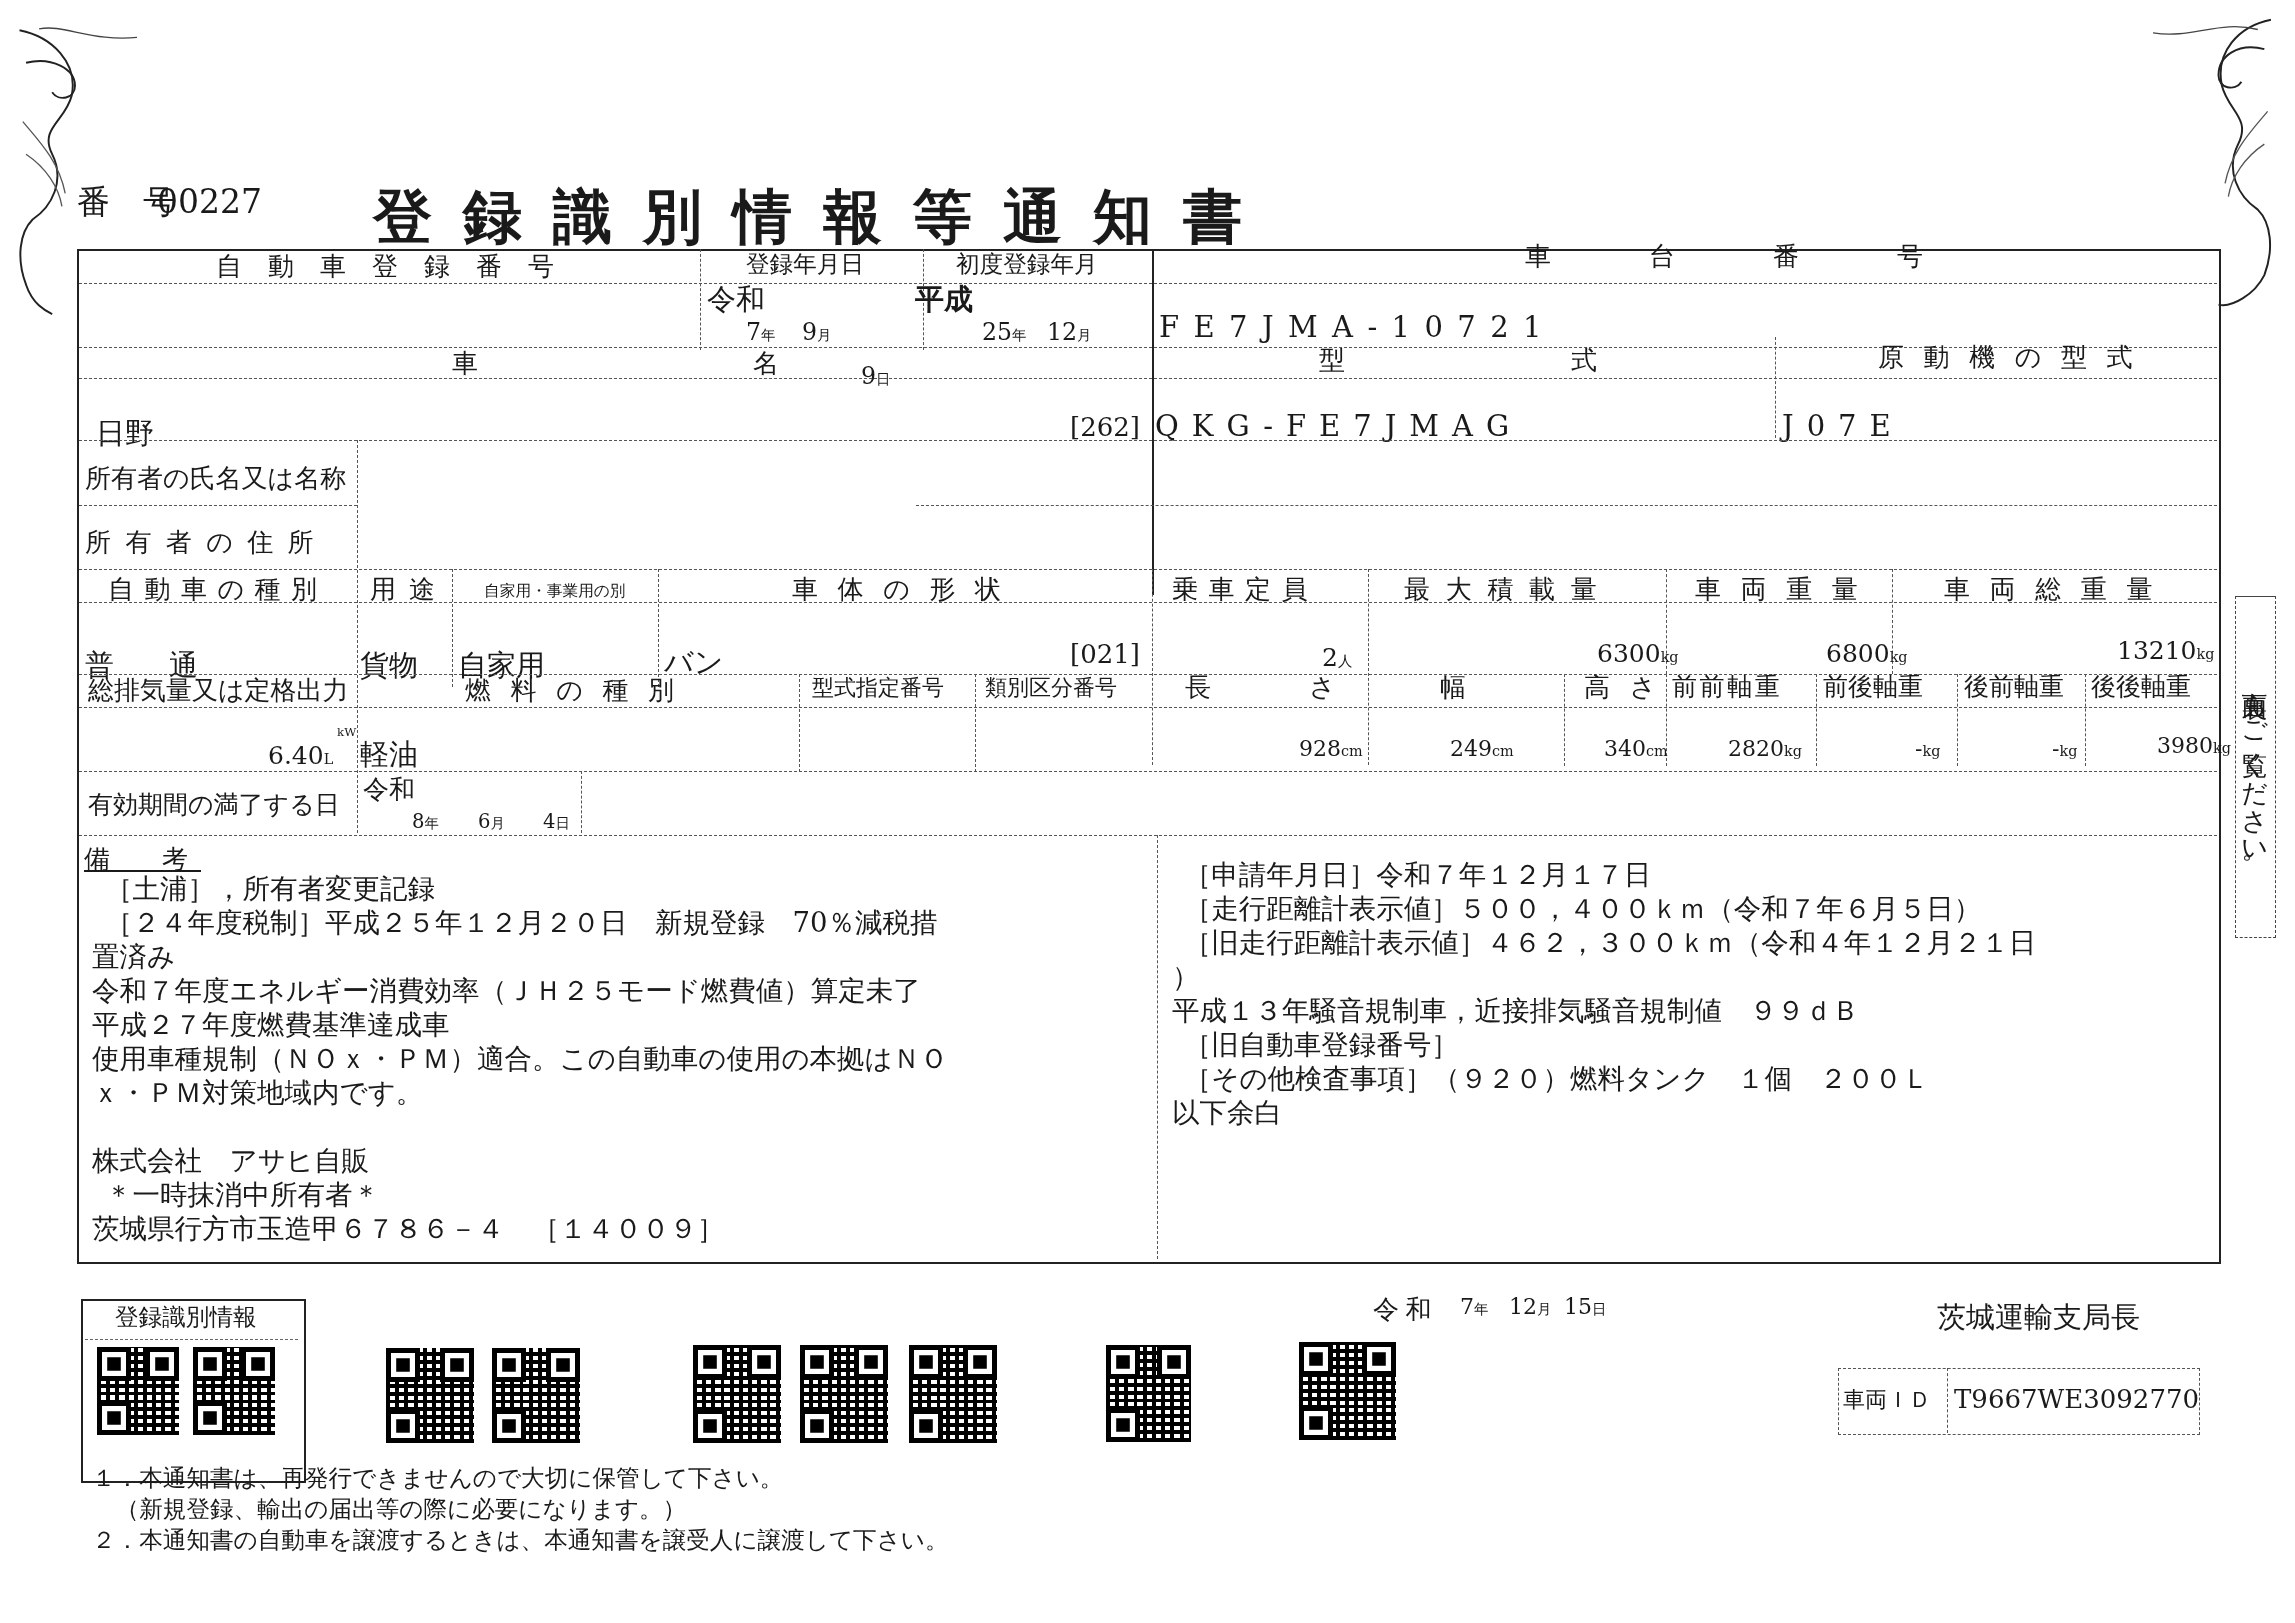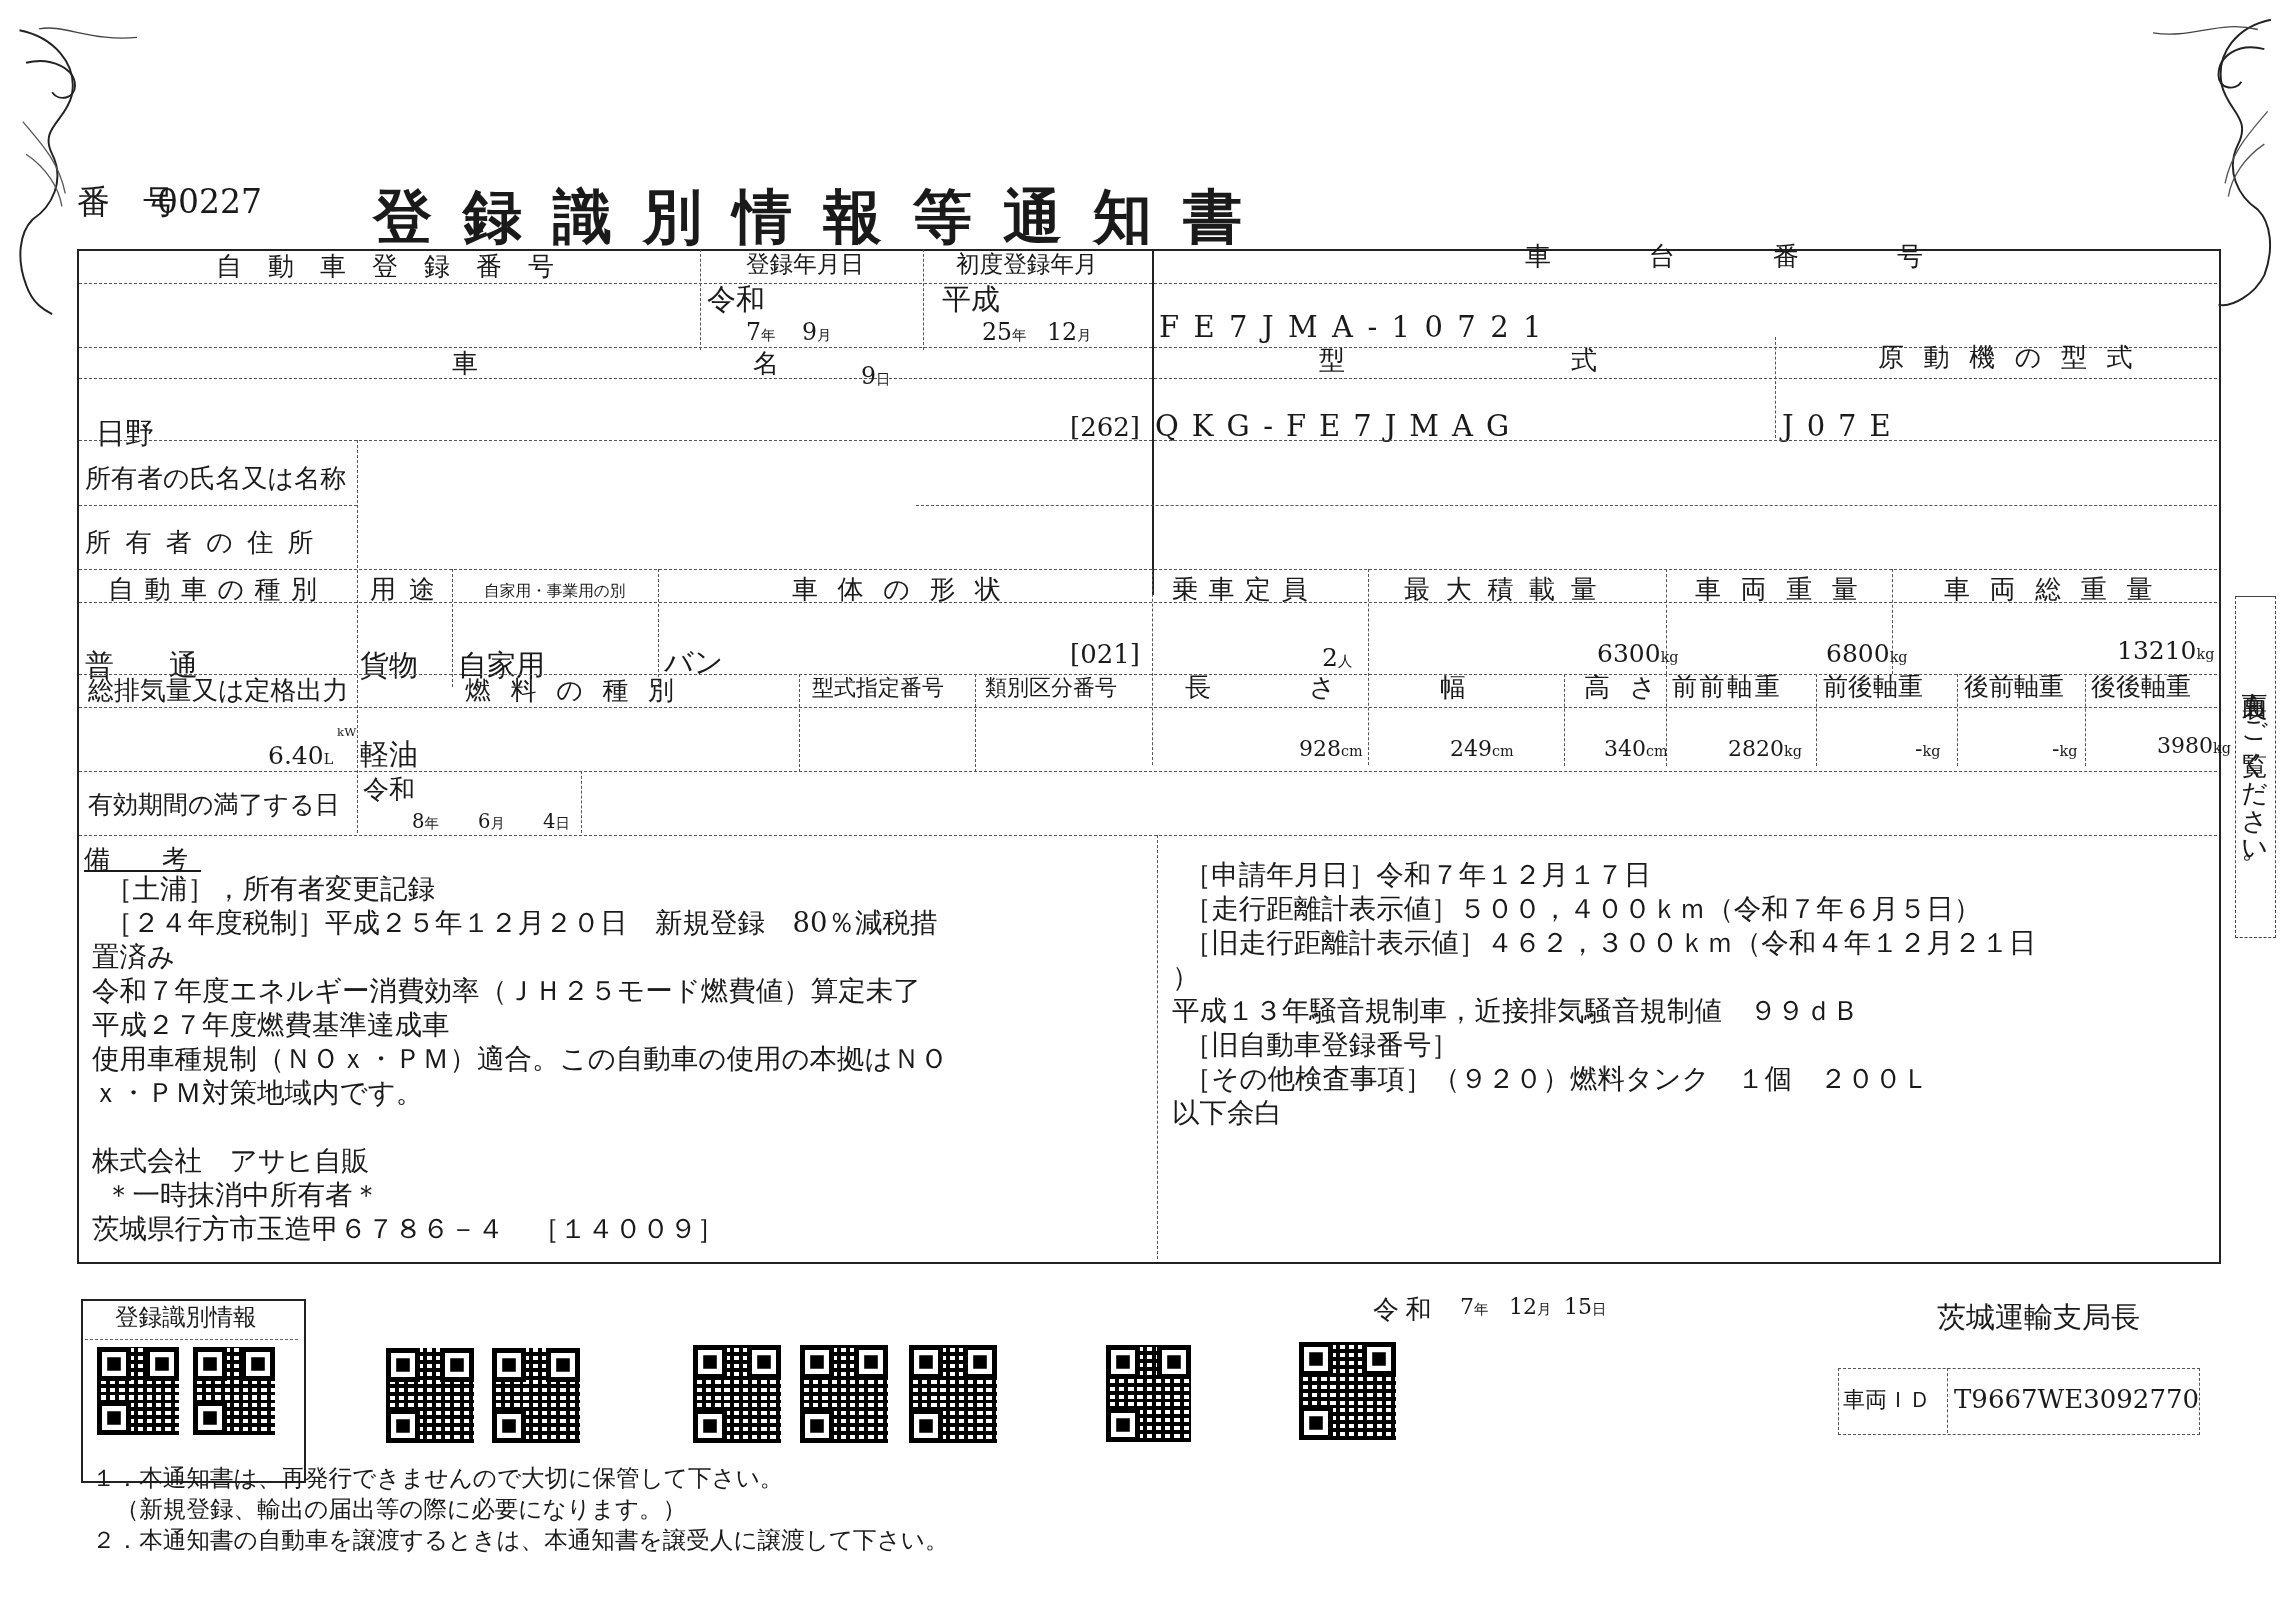--- a/index.html
+++ b/index.html
@@ -53,21 +53,21 @@
 <div class="t" style="left:92px;top:295px;font-size:29px;"></div>
 <div class="t lbl" style="left:746px;top:253px;font-size:23.6px;">登録年月日</div>
 <div class="t lbl" style="left:956px;top:253px;font-size:23.6px;">初度登録年月</div>
 <div class="t lbl" style="left:1525px;top:243px;letter-spacing:98px;">車台番号</div>
 
 <div class="t val" style="left:707px;top:285px;">令和</div>
 <div class="t val" style="left:746px;top:321px;font-size:23.6px;"><span>7</span><span class="unit">年</span></div>
 <div class="t val" style="left:802px;top:321px;font-size:23.6px;"><span>9</span><span class="unit">月</span></div>
 <div class="t val" style="left:861px;top:321px;font-size:23.6px;margin-top:44px;"><span>9</span><span class="unit">日</span></div>
 
-<div class="t val" style="left:942px;top:285px;">平成</div>
+<div class="t val" style="left:915px;top:285px;font-weight:bold;">平成</div>
 <div class="t val" style="left:982px;top:321px;font-size:23.6px;"><span>25</span><span class="unit">年</span></div>
 <div class="t val" style="left:1047px;top:321px;font-size:23.6px;"><span>12</span><span class="unit">月</span></div>
 
 <div class="t" style="left:1159px;top:313px;font-size:29px;letter-spacing:14.4px;">FE7JMA-10721</div>
 
 <div class="hl" style="left:79px;top:347px;width:2138px;"></div>
 <div class="t lbl" style="left:452px;top:350px;">車</div>
 <div class="t lbl" style="left:753px;top:350px;">名</div>
 <div class="t lbl" style="left:1319px;top:347px;">型</div>
 <div class="t lbl" style="left:1571px;top:347px;">式</div>
@@ -156,21 +156,21 @@
 <div class="t val" style="left:363px;top:776px;font-size:26px;">令和</div>
 <div class="t" style="left:412px;top:812px;font-size:19.6px;"><span>8</span><span class="unit">年</span></div>
 <div class="t" style="left:478px;top:812px;font-size:19.6px;"><span>6</span><span class="unit">月</span></div>
 <div class="t" style="left:543px;top:812px;font-size:19.6px;"><span>4</span><span class="unit">日</span></div>
 <div class="hl" style="left:79px;top:835px;width:2138px;"></div>
 
 <div class="vl" style="left:1157px;top:835px;height:424px;"></div>
 <div class="t" style="left:84px;top:846px;font-size:26px;text-decoration:underline;letter-spacing:13px;">備　考</div>
 <div class="abs remark" style="left:92px;top:871px;width:1060px;">
   <div style="padding-left:13px;">［土浦］，所有者変更記録</div>
-  <div style="padding-left:13px;">［２４年度税制］平成２５年１２月２０日　新規登録　80％減税措</div>
+  <div style="padding-left:13px;">［２４年度税制］平成２５年１２月２０日　新規登録　70％減税措</div>
   <div>置済み</div>
   <div>令和７年度エネルギー消費効率（ＪＨ２５モード燃費値）算定未了</div>
   <div>平成２７年度燃費基準達成車</div>
   <div>使用車種規制（ＮＯｘ・ＰＭ）適合。この自動車の使用の本拠はＮＯ</div>
   <div>ｘ・ＰＭ対策地域内です。</div>
   <div style="height:34px;"></div>
   <div>株式会社　アサヒ自販</div>
   <div style="padding-left:13px;">＊一時抹消中所有者＊</div>
   <div>茨城県行方市玉造甲６７８６－４　［１４００９］</div>
 </div>

